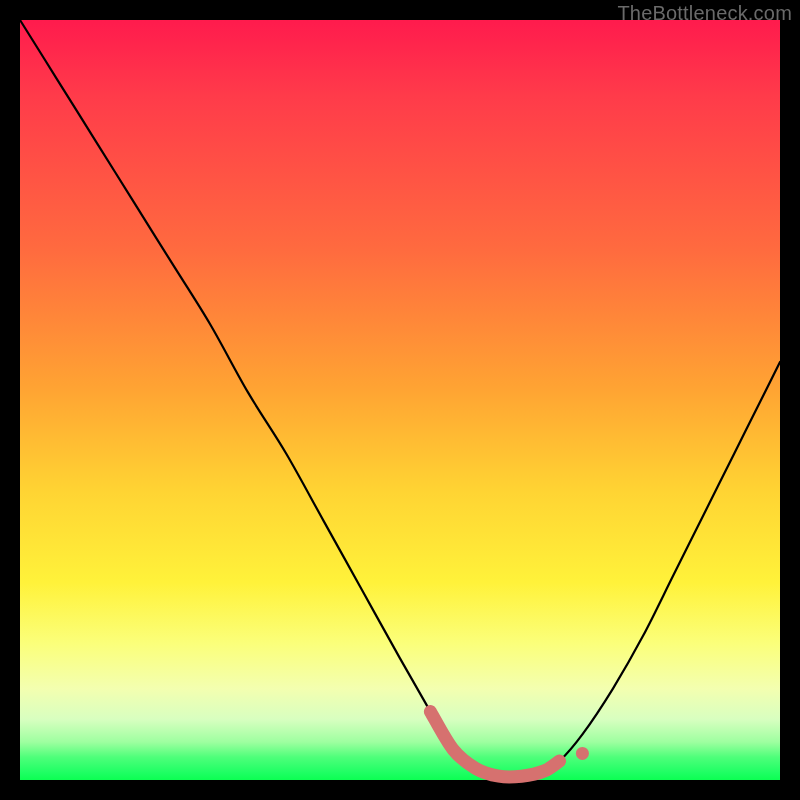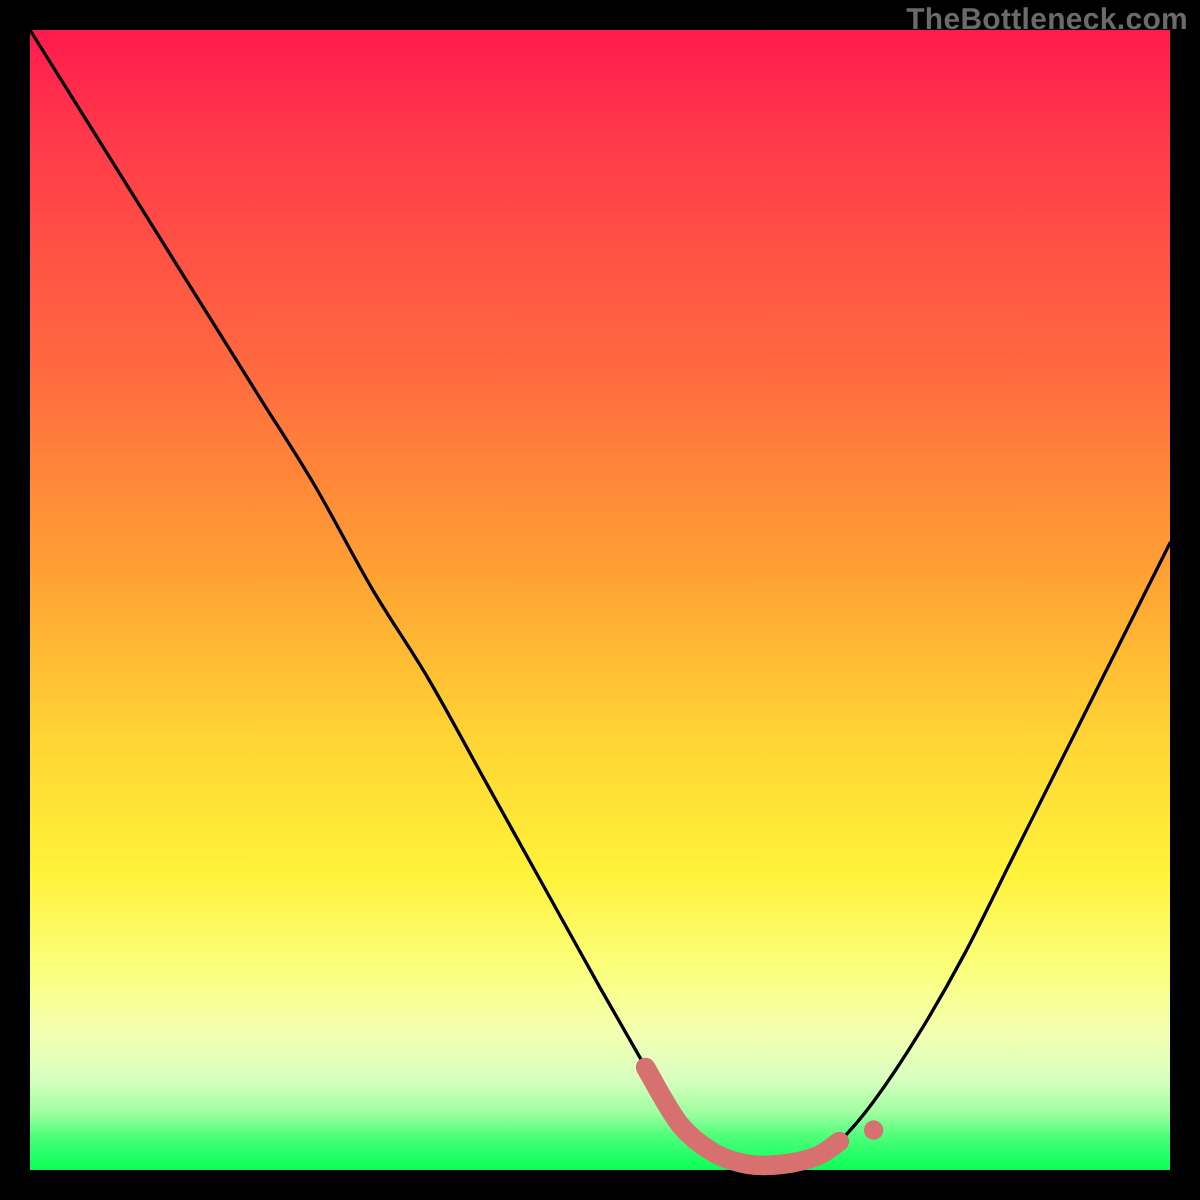--- a/index.html
+++ b/index.html
@@ -42,21 +42,21 @@
       #1fff64 99%,
       #0cff52 100%
     );
   }
   .watermark {
     position: absolute;
     top: 2px;
     right: 8px;
     color: #6a6a6a;
     font-size: 20px;
-    font-weight: 700;
+    font-weight: 400;
     letter-spacing: 0.2px;
     user-select: none;
   }
   svg.curve {
     position: absolute;
     left: 20px;
     top: 20px;
     width: 760px;
     height: 760px;
     overflow: visible;

